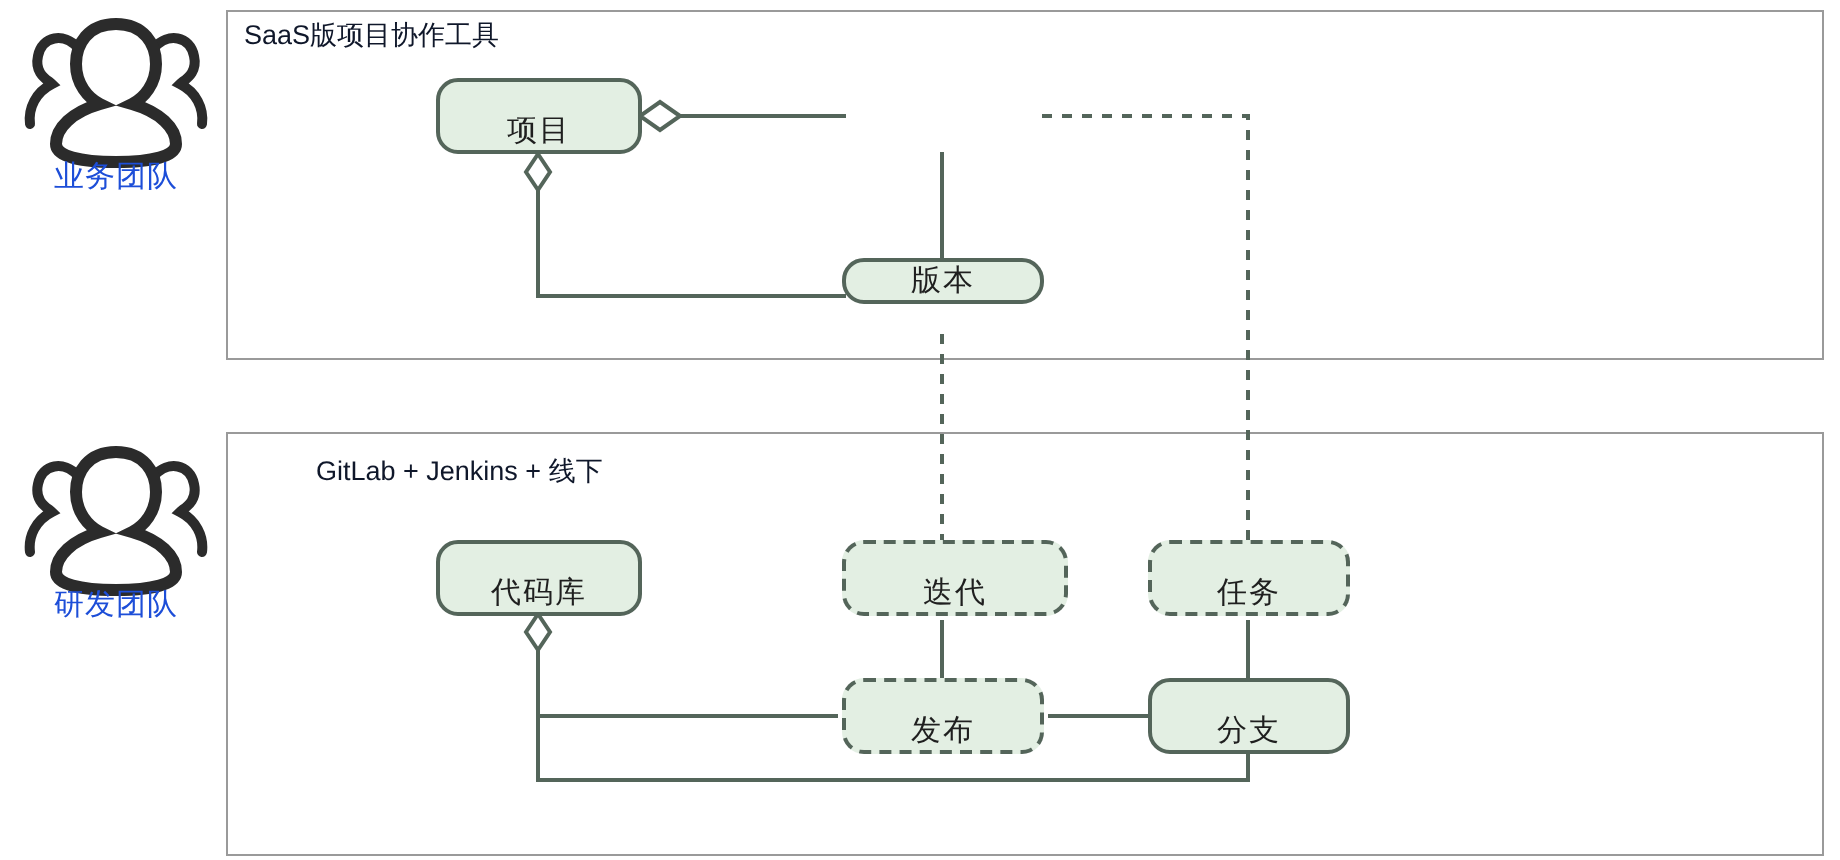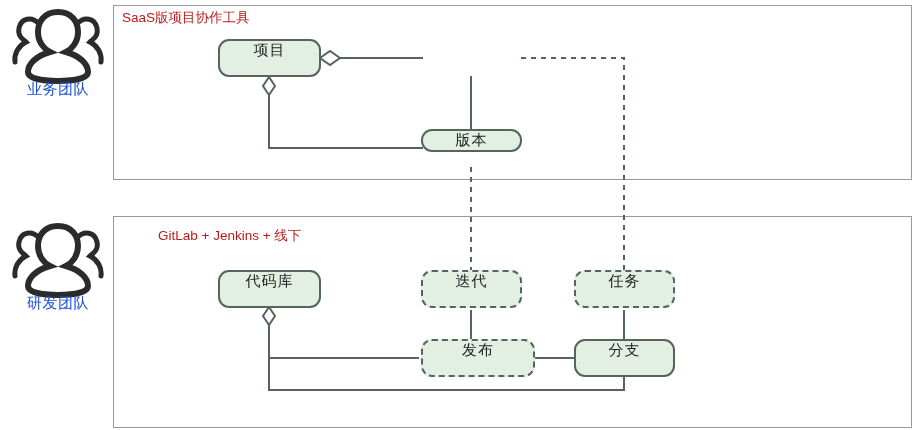--- a/index.html
+++ b/index.html
@@ -13,27 +13,27 @@
   .actor .glyph{display:block;height:78px;}
   .actor .caption{
     display:block;font-size:15px;color:#1d4ed8;letter-spacing:.5px;
     line-height:18px;margin-top:-2px;
   }
   .panel{
     position:absolute;box-sizing:border-box;
     border:1px solid #9a9a9a;background:#ffffff;
   }
   .panel-title{
-    position:absolute;font-size:13.5px;color:#b91c1c;
+    position:absolute;font-size:13.5px;color:#0f172a;
     white-space:nowrap;line-height:16px;
   }
   .node{
     position:absolute;box-sizing:border-box;
     background:#e3efe3;border:2px solid #54655a;border-radius:11px;
-    display:flex;align-items:flex-start;justify-content:center;
+    display:flex;align-items:flex-end;justify-content:center;
     font-size:15px;color:#1f1f1f;letter-spacing:1px;
     z-index:5;
   }
   .node.dashed{border-style:dashed;border-width:2px;}
   svg.links{position:absolute;left:0;top:0;width:920px;height:430px;z-index:2;
     pointer-events:none;}
   svg.actors{overflow:visible;}
 </style>
 </head>
 <body>
@@ -122,29 +122,29 @@
 
 
   <div class="node" style="left:421px;top:129px;width:101px;height:23px;">
     <span>版本</span>
   </div>
 
   <div class="node" style="left:218px;top:270px;width:103px;height:38px;">
     <span>代码库</span>
   </div>
 
-  <div class="node dashed" style="left:421px;top:270px;width:101px;height:38px;">
+  <div class="node dashed" style="left:421px;top:270px;width:113px;height:38px;">
     <span>迭代</span>
   </div>
 
   <div class="node dashed" style="left:574px;top:270px;width:101px;height:38px;font-family:Liberation Mono, monospace;">
     <span>任务</span>
   </div>
 
-  <div class="node dashed" style="left:421px;top:339px;width:114px;height:38px;">
+  <div class="node dashed" style="left:421px;top:339px;width:101px;height:38px;">
     <span>发布</span>
   </div>
 
   <div class="node" style="left:574px;top:339px;width:101px;height:38px;">
     <span>分支</span>
   </div>
 
 </div>
 
 </body></html>

